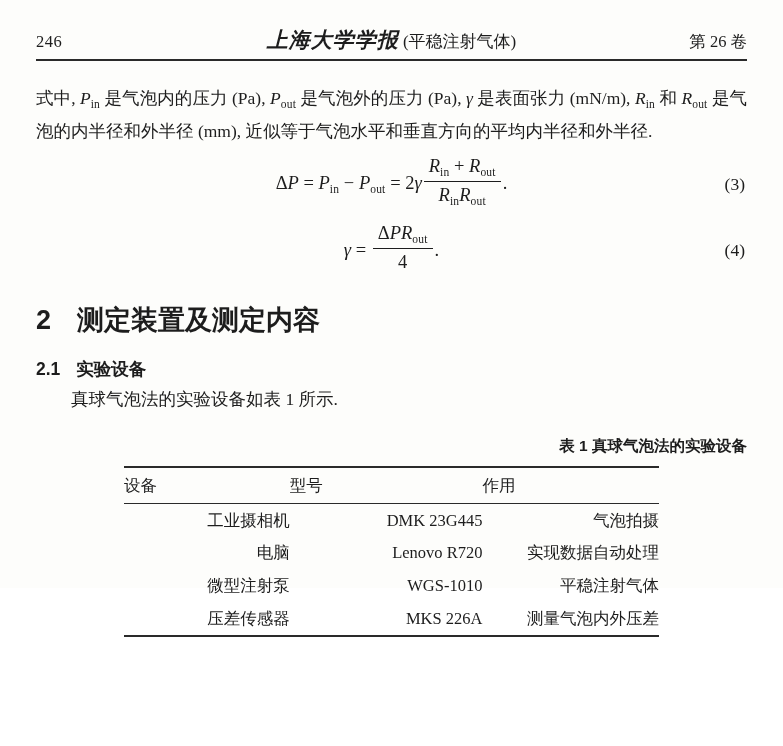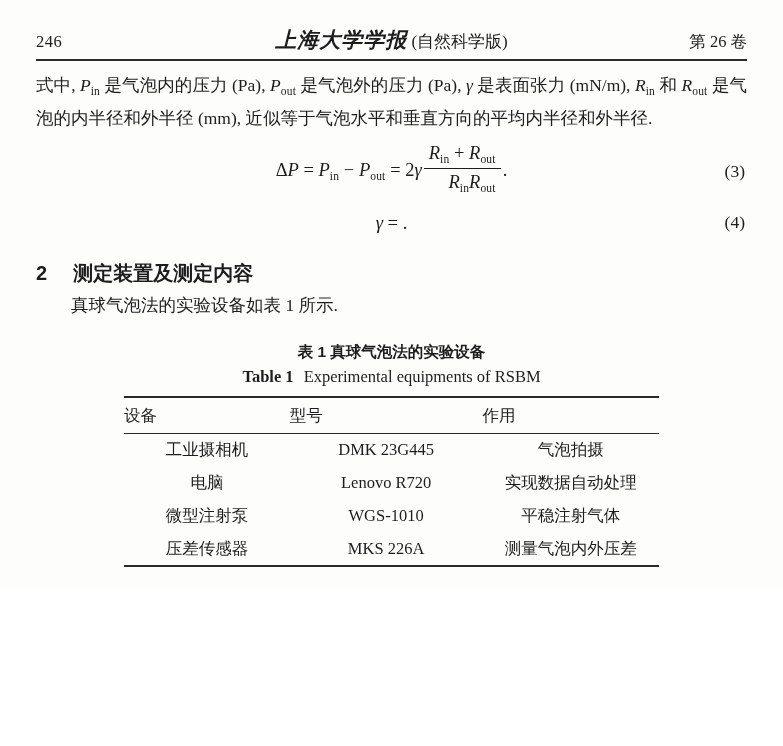--- a/index.html
+++ b/index.html
@@ -30,21 +30,21 @@
   }
   .journal-edition { font-size: 17px; font-style: normal; font-weight: 400; }
   .head-rule { border: none; border-top: 2px solid #2a2a2a; margin-top: 5px; }
 
   
   .para {
     font-size: 17.5px;
     line-height: 27px;
     text-align: justify;
   }
-  .p1 { margin-top: 11px; }
+  .p1 { margin-top: 24px; }
   .indent { text-indent: 2em; }
   .mi { font-style: italic; }
   .sub {
     font-size: 11.5px;
     font-style: normal;
     vertical-align: -4px;
     letter-spacing: 0.2px;
   }
 
   
@@ -56,44 +56,44 @@
     line-height: 1.25;
   }
   .eq-label {
     position: absolute; right: 2px; top: 50%;
     transform: translateY(-50%);
     font-size: 17.5px; font-style: normal;
   }
   .frac {
     display: inline-block;
     vertical-align: middle;
-    text-align: right;
+    text-align: center;
     position: relative; top: -3px;
     margin: 0 2px;
   }
   .frac .num { display: block; padding: 0 5px 2px; border-bottom: 1.4px solid #1d1d1d; }
   .frac .den { display: block; padding: 2px 5px 0; }
 
   
   .sec-h2 {
     margin-top: 25px;
     font-family: "Liberation Sans", sans-serif;
-    font-size: 20px; font-weight: 700;
+    font-size: 27px; font-weight: 700;
   }
   .sec-h2 .sec-no { margin-right: 26px; }
   .sec-h3 {
     margin-top: 19px;
     font-family: "Liberation Sans", sans-serif;
     font-size: 17.5px; font-weight: 700;
   }
   .sec-h3 .sec-no { margin-right: 16px; }
   .after-h3 { margin-top: 5px; }
 
   
-  .caption { text-align: center; margin-top: 23px; }
+  .caption { text-align: right; margin-top: 23px; }
   .caption-zh {
     font-family: "Liberation Sans", sans-serif;
     font-weight: 700; font-size: 15.5px;
   }
   .caption-en { font-size: 16.5px; margin-top: 4px; }
   .caption-en .cap-label { font-weight: 700; margin-right: 10px; }
 
   
   table.equip {
     width: 535px;
@@ -104,68 +104,68 @@
     border-bottom: 2.4px solid #2a2a2a;
   }
   table.equip th {
     font-weight: 400;
     padding: 7px 0 6px;
     border-bottom: 1.4px solid #2a2a2a;
     text-align: left;
   }
   table.equip td {
     padding: 5.4px 0;
-    text-align: center;
+    text-align: right;
     white-space: nowrap;
   }
   table.equip col.c1 { width: 31%; }
   table.equip col.c2 { width: 36%; }
   table.equip col.c3 { width: 33%; }
 </style>
 </head>
 <body>
 
 <div class="page">
 
   <div class="runhead">
     <span class="pageno">246</span>
     <span>
       <span class="journal-name">上海大学学报</span>
-      <span class="journal-edition">(自然科学版)</span>
+      <span class="journal-edition">(平稳注射气体)</span>
     </span>
     <span class="volume">第 26 卷</span>
   </div>
   <hr class="head-rule">
 
   <p class="para p1"><span>式中, </span><span class="mi">P</span><span class="sub">in</span><span> 是气泡内的压力 (Pa), </span><span class="mi">P</span><span class="sub">out</span><span> 是气泡外的压力 (Pa), </span><span class="mi">γ</span><span> 是表面张力 (mN/m), </span><span class="mi">R</span><span class="sub">in</span><span> 和 </span><span class="mi">R</span><span class="sub">out</span><span> 是气泡的内半径和外半径 (mm), 近似等于气泡水平和垂直方向的平均内半径和外半径.</span></p>
 
 
   <div class="equation">
     <span><span>Δ</span><span class="mi">P</span><span> = </span><span class="mi">P</span><span class="sub">in</span><span> − </span><span class="mi">P</span><span class="sub">out</span><span> = 2</span><span class="mi">γ</span></span><span class="frac"><span class="num"><span class="mi">R</span><span class="sub">in</span><span> + </span><span class="mi">R</span><span class="sub">out</span></span><span class="den"><span class="mi">R</span><span class="sub">in</span><span class="mi">R</span><span class="sub">out</span></span></span><span>.</span>
     <span class="eq-label">(3)</span>
   </div>
 
 
   <div class="equation">
-    <span class="mi">γ</span><span> = </span><span>.</span>
+    <span class="mi">γ</span><span> = </span><span class="frac"><span class="num"><span>Δ</span><span class="mi">P</span><span class="mi">R</span><span class="sub">out</span></span><span class="den">4</span></span><span>.</span>
     <span class="eq-label">(4)</span>
   </div>
 
   <div class="sec-h2">
     <span class="sec-no">2</span><span>测定装置及测定内容</span>
   </div>
 
+  <div class="sec-h3">
+    <span class="sec-no">2.1</span><span>实验设备</span>
+  </div>
 
   <p class="para indent after-h3">真球气泡法的实验设备如表 1 所示.</p>
 
   <div class="caption">
     <div class="caption-zh">表 1  真球气泡法的实验设备</div>
-    <div class="caption-en">
-      <span class="cap-label">Table 1</span><span>Experimental equipments of RSBM</span>
-    </div>
   </div>
 
   <table class="equip">
     <colgroup>
         <col class="c1">
         <col class="c2">
         <col class="c3">
       </colgroup>
     <thead>
       <tr>

